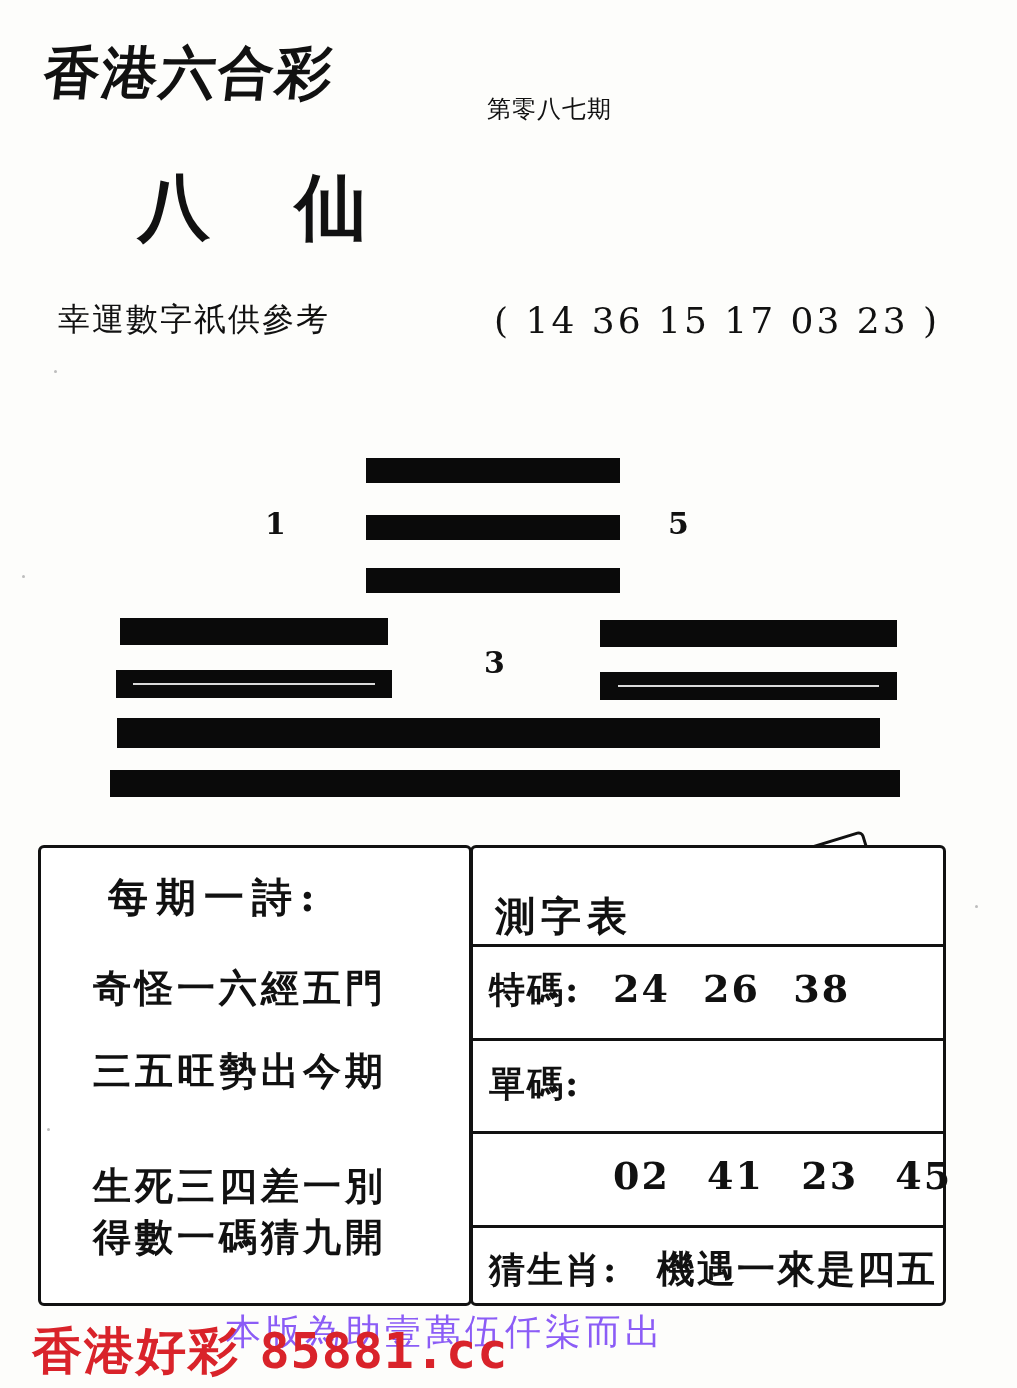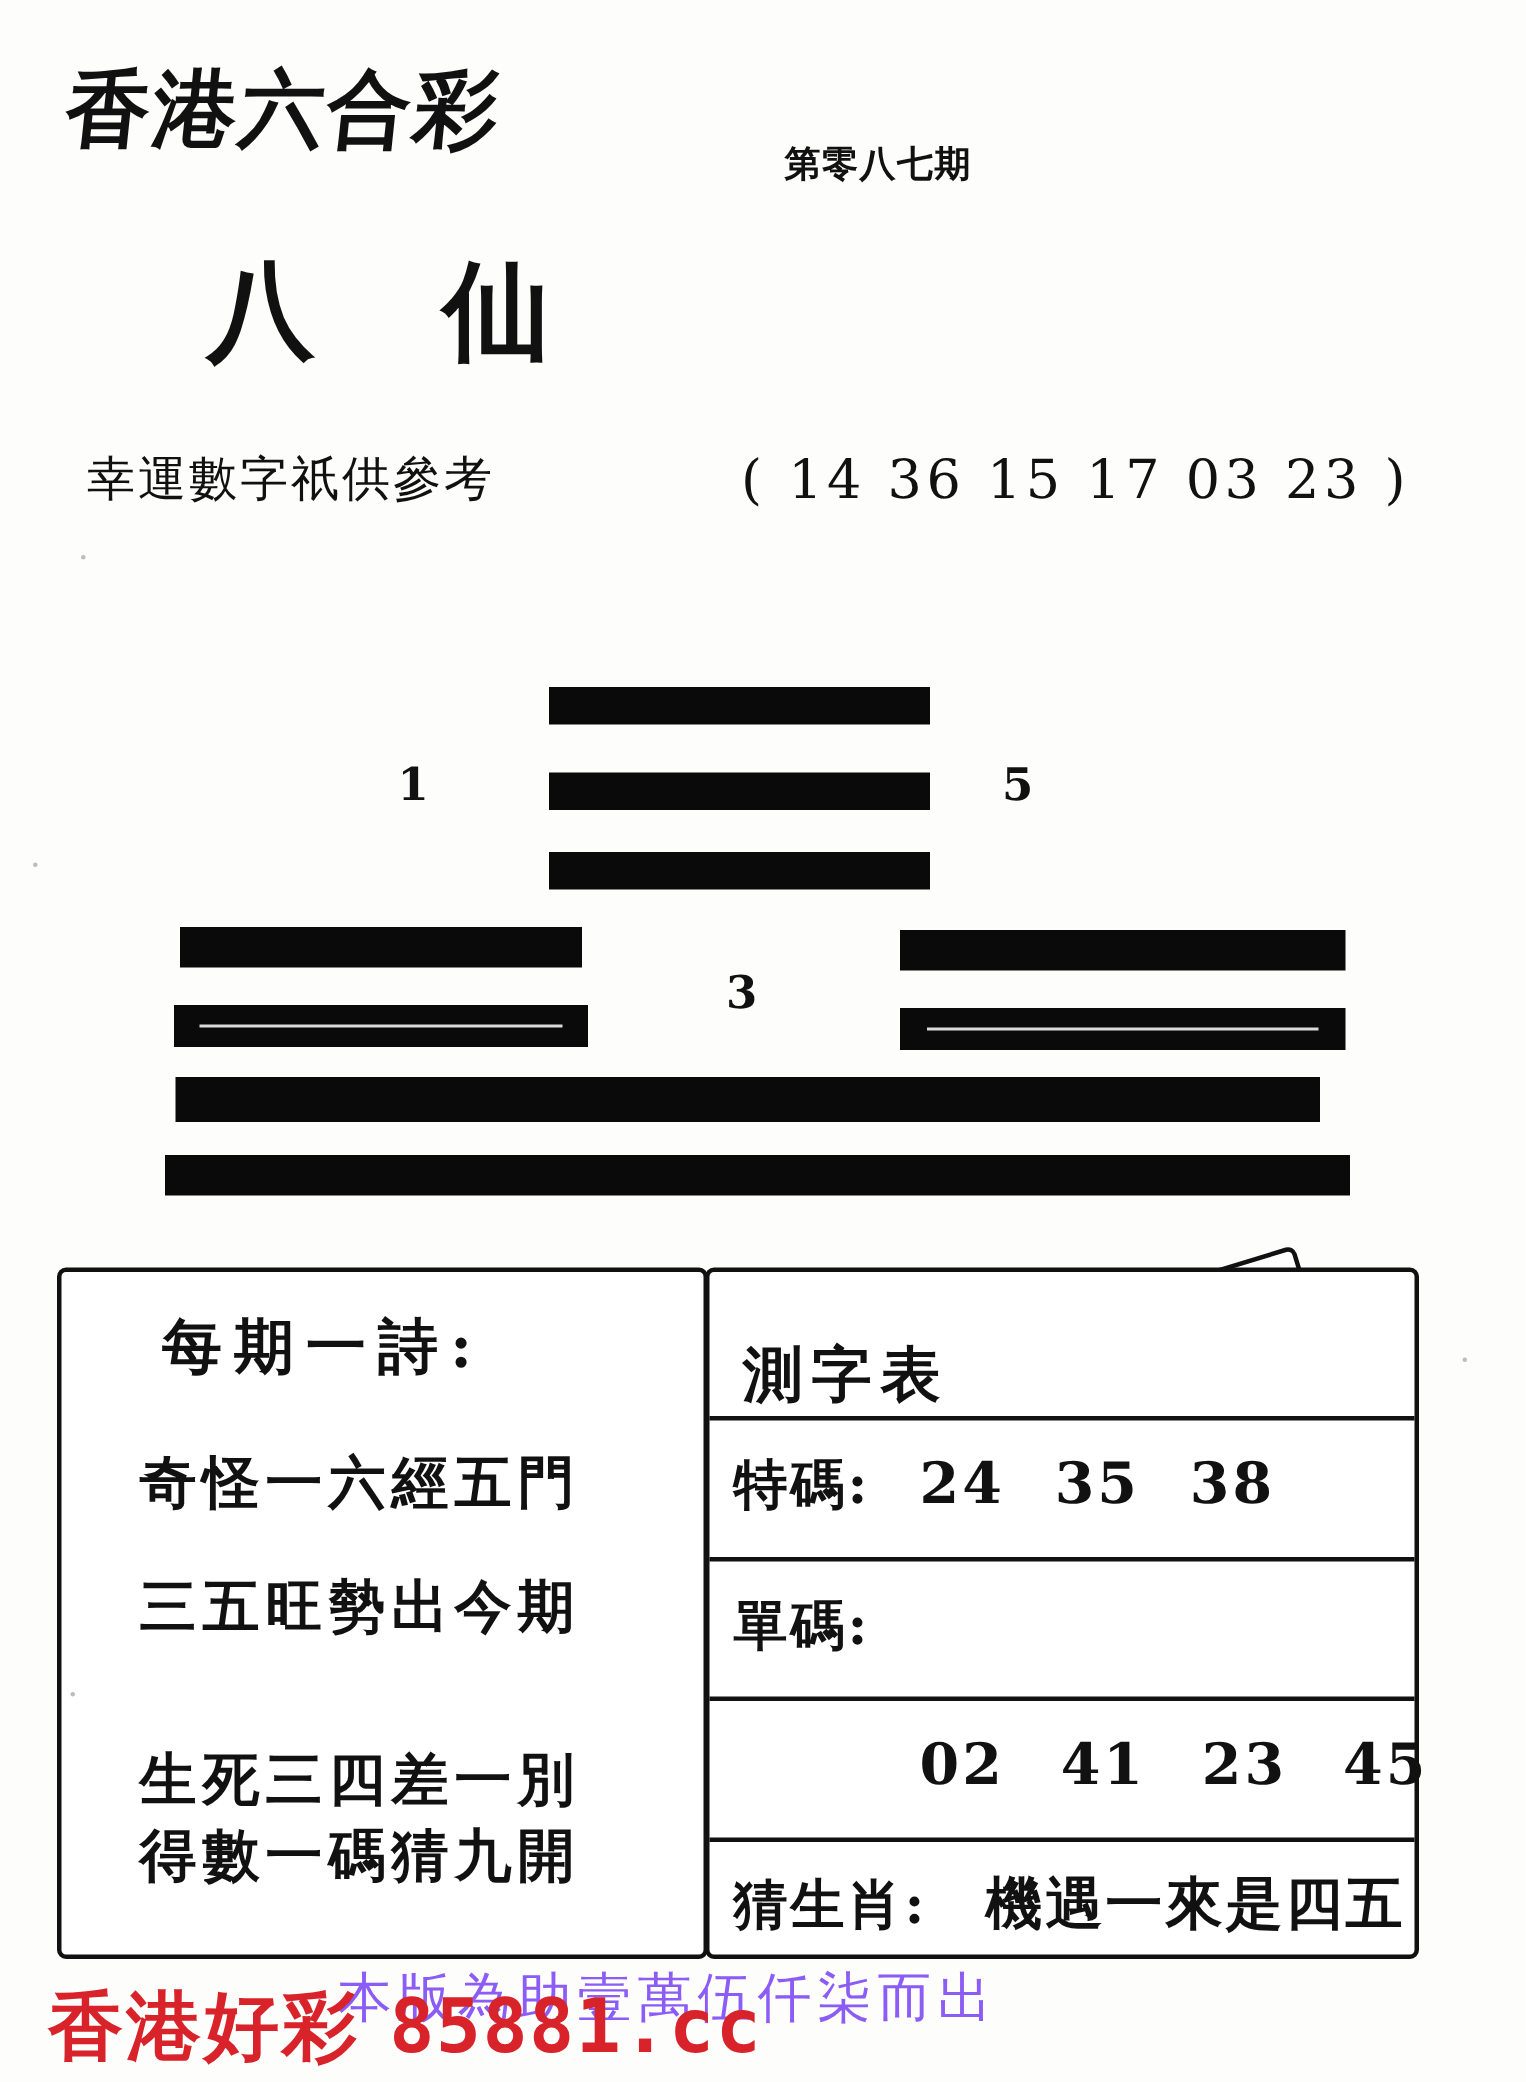--- a/index.html
+++ b/index.html
@@ -34,24 +34,23 @@
     color: #111;
     transform: skewX(-6deg);
     white-space: nowrap;
   }
 
   .issue-label {
     position: absolute;
     left: 487px;
     top: 93px;
     font-size: 24px;
-    font-weight: bold;
+    font-weight: normal;
     letter-spacing: 1px;
     white-space: nowrap;
-    margin-left: 36px;
   }
 
   .big-left {
     position: absolute;
     left: 138px;
     top: 160px;
     font-size: 72px;
     font-weight: bold;
     letter-spacing: 30px;
     white-space: nowrap;
@@ -306,21 +305,21 @@
 
   <div class="panel table-panel">
     <div class="tbl-head">測字表</div>
 
     <div class="tbl-div d1"></div>
     <div class="tbl-div d2"></div>
     <div class="tbl-div d3"></div>
     <div class="tbl-div d4"></div>
 
     <div class="row-label r1l">特碼:</div>
-    <div class="row-values r1v">24  35   38</div>
+    <div class="row-values r1v">24  26   38</div>
 
     <div class="row-label r2l">單碼:</div>
 
     <div class="row-values r3v">02   41   23 45</div>
 
     <div class="row-label r4l">猜生肖:</div>
     <div class="row-values r4v">機遇一來是四五</div>
   </div>
 
   <div class="footer-note">本版為助壹萬伍仟柒而出</div>

